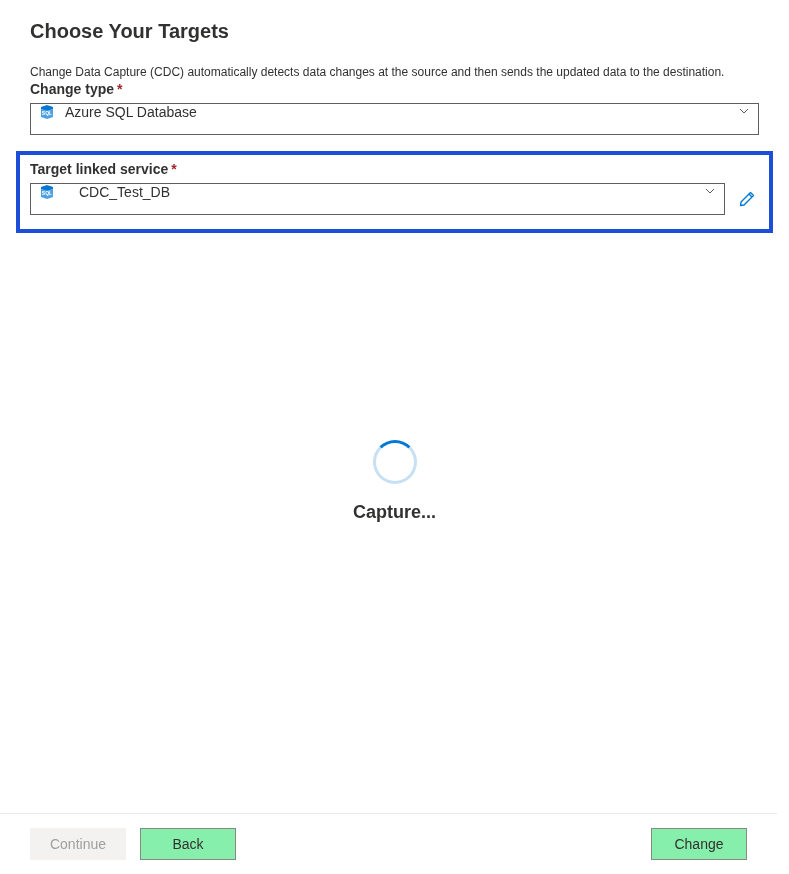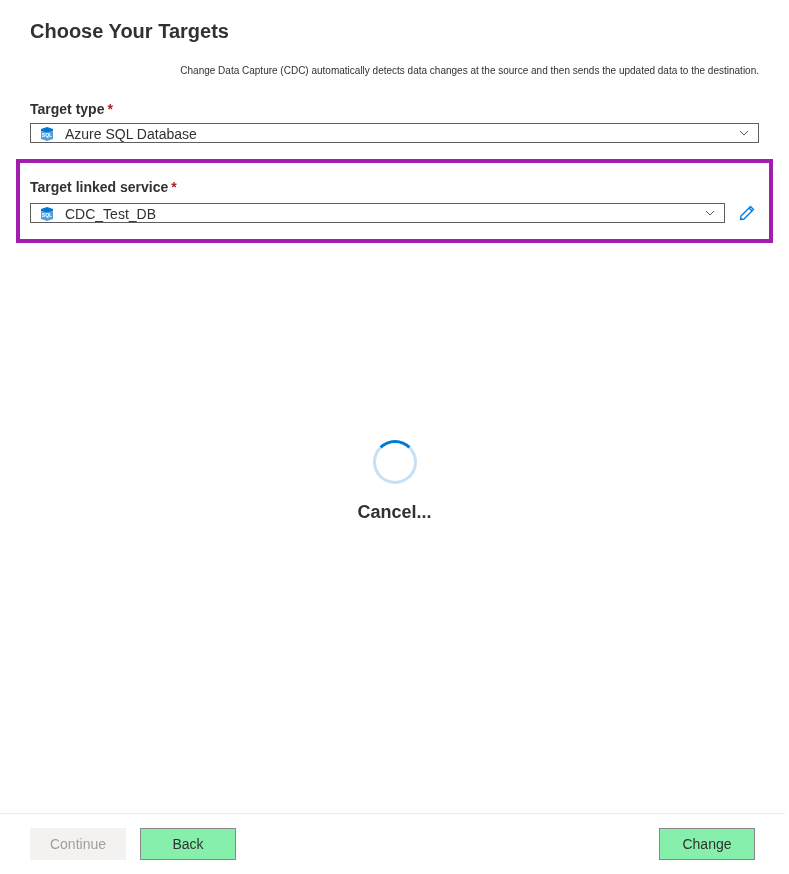--- a/index.html
+++ b/index.html
@@ -19,77 +19,76 @@
   .content {
     padding: 20px 30px 0 30px;
   }
   .page-title {
     font-size: 20px;
     font-weight: 600;
     color: #323130;
     margin-bottom: 21px;
   }
   .description {
-    font-size: 10px;
+    font-size: 12px;
     color: #323130;
     line-height: 1.45;
-    margin-bottom: 22px;
-    text-align: right;
   }
   .field-group {
     margin-bottom: 16px;
   }
   .field-label {
     font-size: 14px;
     font-weight: 600;
     color: #323130;
     margin-bottom: 6px;
     display: block;
   }
   .required {
     color: #a4262c;
     margin-left: 3px;
   }
   .dropdown {
     display: flex;
-    align-items: flex-end;
+    align-items: flex-start;
     border: 1px solid #605e5c;
-    height: 20px;
+    height: 32px;
     padding: 0 8px;
     background: #fff;
     cursor: pointer;
     position: relative;
   }
   .dropdown-icon {
     width: 16px;
     height: 16px;
     margin-right: 10px;
     flex-shrink: 0;
   }
   .dropdown-text {
     flex: 1;
     font-size: 14px;
     color: #323130;
   }
   .chevron {
     flex-shrink: 0;
   }
   .highlight-box {
-    border: 4px solid #a21caf;
-    padding: 16px 10px 14px 10px;
+    border: 4px solid #1d4ed8;
+    padding: 6px 10px 14px 10px;
     margin-left: -14px;
     margin-right: -14px;
   }
   .linked-row {
     display: flex;
     align-items: center;
     gap: 10px;
   }
   .linked-row .dropdown {
     flex: 1;
+    gap: 14px;
   }
   .edit-btn {
     width: 24px;
     height: 24px;
     display: flex;
     align-items: center;
     justify-content: center;
     cursor: pointer;
     flex-shrink: 0;
   }
@@ -113,21 +112,21 @@
     to { transform: rotate(360deg); }
   }
   .loading-text {
     font-size: 18px;
     font-weight: 600;
     color: #323130;
   }
   .footer {
     position: absolute;
     left: 0;
-    right: 4px;
+    right: 12px;
     bottom: 0;
     border-top: 1px solid #edebe9;
     padding: 14px 30px;
     display: flex;
     align-items: center;
     gap: 14px;
   }
   .btn {
     min-width: 96px;
     height: 32px;
@@ -151,21 +150,21 @@
 </style>
 </head>
 <body>
 
 <div class="content">
   <h1 class="page-title">Choose Your Targets</h1>
   <p class="description">Change Data Capture (CDC) automatically detects data changes at the source and then sends the updated data to the destination.</p>
 
   <div class="field-group">
     <label class="field-label">
-      <span>Target type</span><span class="required">*</span>
+      <span>Change type</span><span class="required">*</span>
     </label>
     <div class="dropdown">
       <span class="dropdown-icon">
         <svg viewBox="0 0 16 16" width="16" height="16">
           <path d="M2 3 L8 1 L14 3 L14 5 L8 7 L2 5 Z" fill="#0078d4"></path>
           <path d="M2 5 L8 7 L14 5 L14 13 L8 15 L2 13 Z" fill="#50a0e0"></path>
           <text x="8" y="11" font-size="5" fill="#fff" text-anchor="middle" font-weight="bold">SQL</text>
         </svg>
       </span>
       <span class="dropdown-text">Azure SQL Database</span>
@@ -204,21 +203,21 @@
             <path d="M11 4 L14 7" stroke="#0078d4" stroke-width="1.4"></path>
           </svg>
         </div>
       </div>
     </div>
   </div>
 </div>
 
 <div class="loading-area">
   <div class="spinner"></div>
-  <div class="loading-text">Cancel...</div>
+  <div class="loading-text">Capture...</div>
 </div>
 
 <div class="footer">
   <button class="btn btn-disabled">Continue</button>
   <button class="btn">Back</button>
   <div class="spacer"></div>
   <button class="btn">Change</button>
 </div>
 
 </body></html>

